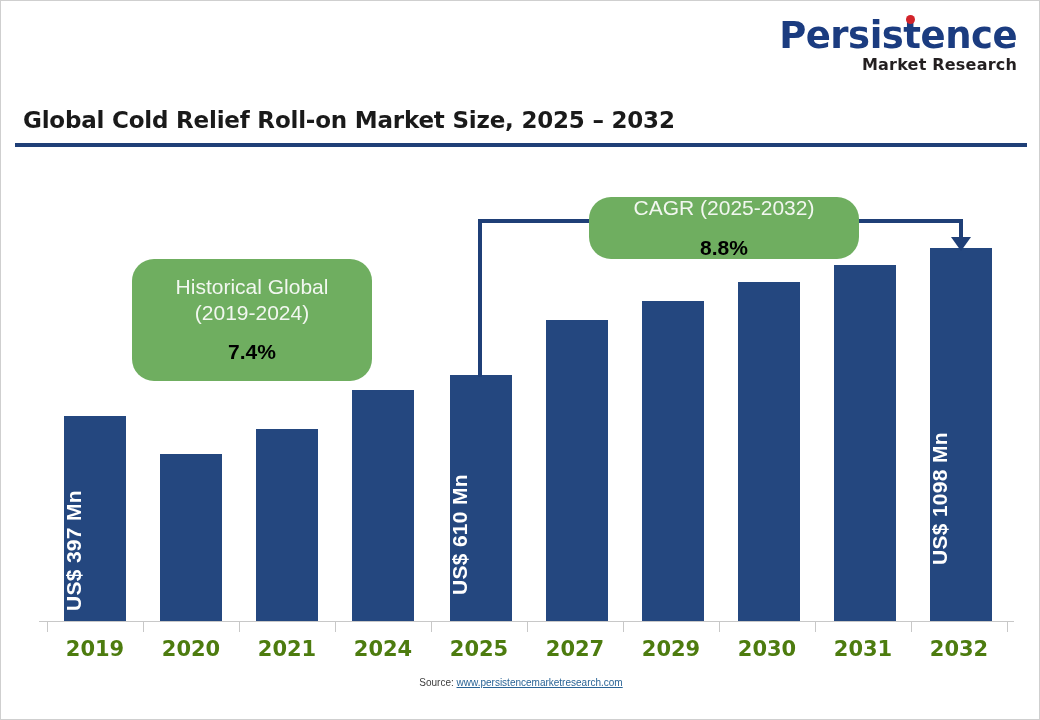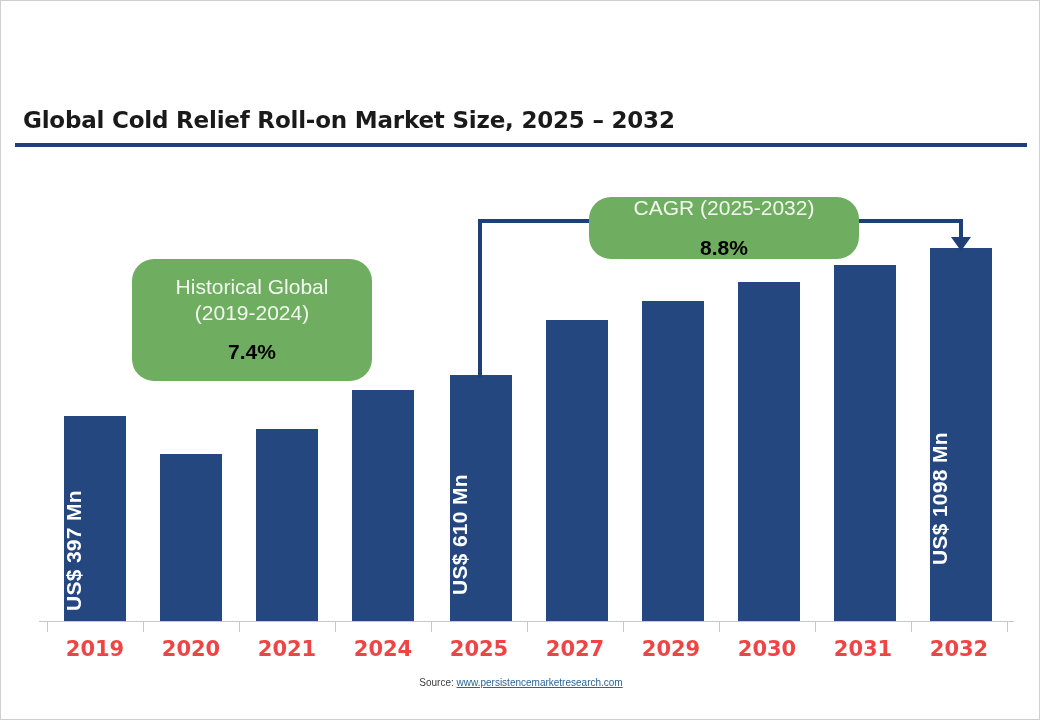--- a/index.html
+++ b/index.html
@@ -117,21 +117,21 @@
     background: #c8c8c8;
   }
   .xtick-label {
     position: absolute;
     top: 636px;
     width: 96px;
     text-align: center;
     font-family: "DejaVu Sans", sans-serif;
     font-size: 21px;
     font-weight: bold;
-    color: #ef4444;
+    color: #4d7c0f;
   }
 
   
   .callout {
     position: absolute;
     background: #6fae60;
     border-radius: 22px;
     color: #ffffff;
     text-align: center;
     box-sizing: border-box;
@@ -198,20 +198,27 @@
   #source-link {
     color: #2a6496;
     text-decoration: underline;
   }
 </style>
 </head>
 <body>
 
 <div id="page">
 
+  <div id="logo">
+    <div id="logo-main">
+      <span>Persistence</span>
+      <span id="logo-dot"></span>
+    </div>
+    <div id="logo-sub">Market Research</div>
+  </div>
 
   <div id="title">Global Cold Relief Roll-on Market Size, 2025 – 2032</div>
   <div id="title-rule"></div>
 
   <div id="plot">
 
     <div class="bar" style="left:63px;  top:415px; width:62px; height:205px;"></div>
     <div class="bar" style="left:159px; top:453px; width:62px; height:167px;"></div>
     <div class="bar" style="left:255px; top:428px; width:62px; height:192px;"></div>
     <div class="bar" style="left:351px; top:389px; width:62px; height:231px;"></div>

